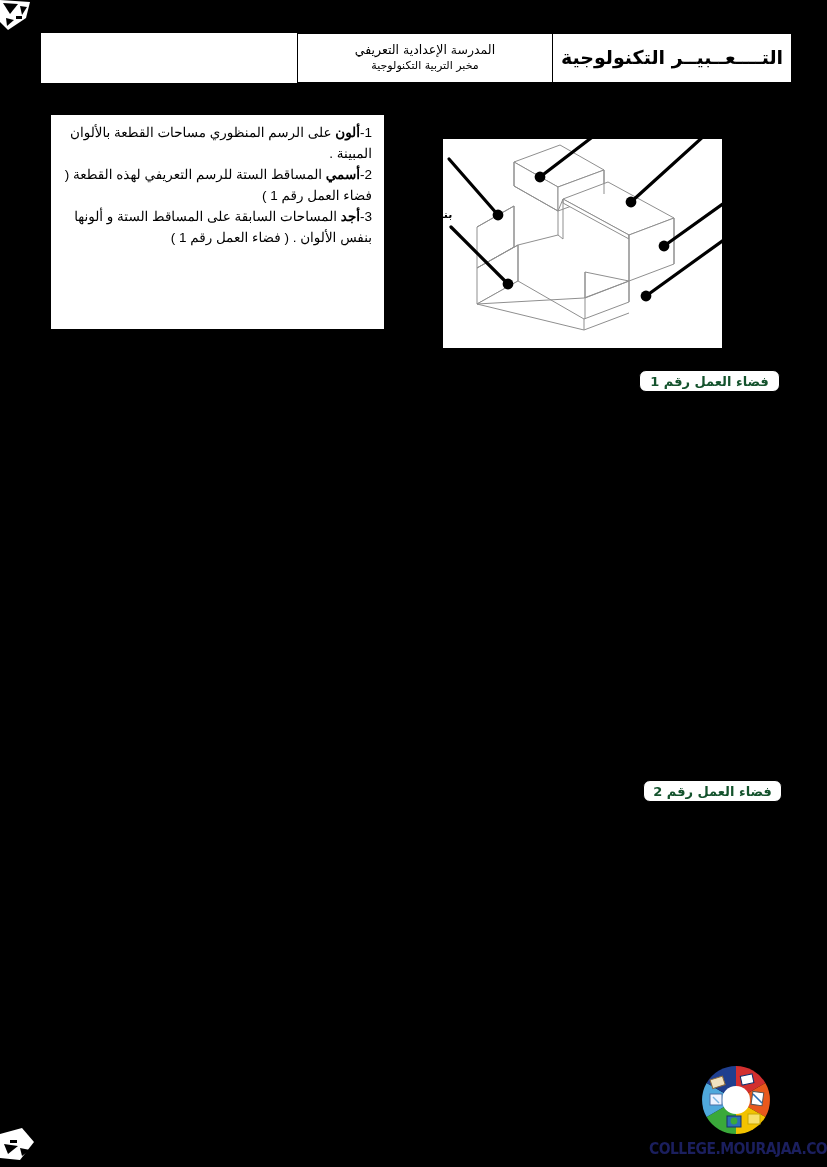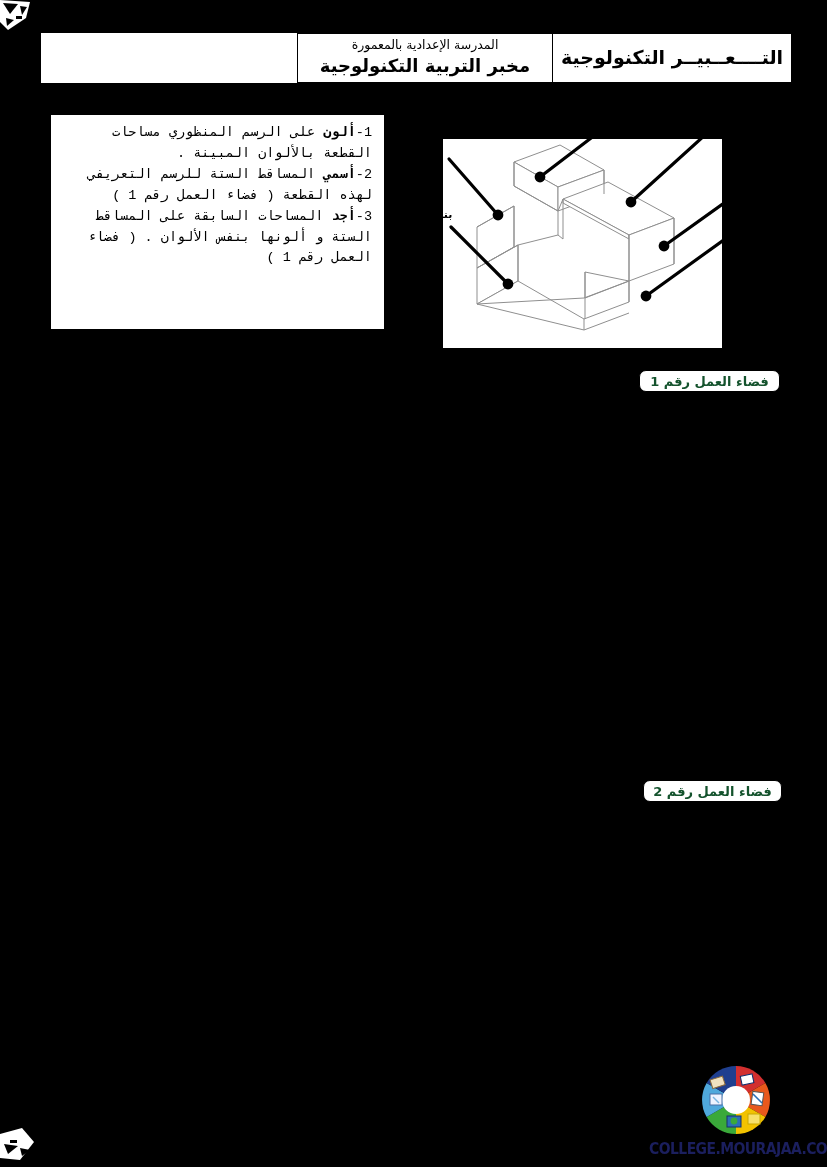--- a/index.html
+++ b/index.html
@@ -54,23 +54,23 @@
 
   .cell-line-1 {
     font-family: "DejaVu Sans", "Liberation Sans", sans-serif;
     font-size: 12.5px;
     line-height: 1.35;
     font-weight: 400;
     white-space: nowrap;
   }
   .cell-line-2 {
     font-family: "DejaVu Sans", "Liberation Sans", sans-serif;
-    font-size: 18px;
+    font-size: 11px;
     line-height: 1.35;
-    font-weight: 700;
+    font-weight: 400;
     white-space: nowrap;
   }
   .header-cell.middle .cell-line-1 {
     font-size: 19px;
     font-weight: 700;
     letter-spacing: 0px;
   }
   .header-cell.left .cell-line-1 {
     font-size: 14px;
     font-weight: 400;
@@ -84,21 +84,21 @@
     width: 335px;
     height: 216px;
     background: #ffffff;
     border: 1px solid #000000;
     box-sizing: border-box;
     padding: 8px 12px 6px 10px;
     direction: rtl;
     text-align: right;
   }
   .instr-item {
-    font-family: Liberation Mono, monospace;
+    font-family: Liberation Sans, sans-serif;
     font-size: 13.5px;
     line-height: 1.52;
     margin: 0 0 1px 0;
     text-align: right;
     direction: rtl;
   }
   .instr-item b { font-weight: 700; }
 
   
   .drawing-panel {
@@ -195,21 +195,21 @@
 </div>
 
 <div class="header-table">
 
 
   <div class="header-cell middle">
     <div class="cell-line-1">التــــعــبيــر التكنولوجية</div>
   </div>
 
   <div class="header-cell right">
-    <div class="cell-line-1">المدرسة الإعدادية بالمعمورة</div>
+    <div class="cell-line-1">المدرسة الإعدادية التعريفي</div>
     <div class="cell-line-2">مخبر التربية التكنولوجية</div>
   </div>
 
 </div>
 
 <div class="instructions-box">
 
   <p class="instr-item">
     <span>1-</span><b>ألون</b><span> على الرسم المنظوري مساحات القطعة بالألوان المبينة .</span>
   </p>

